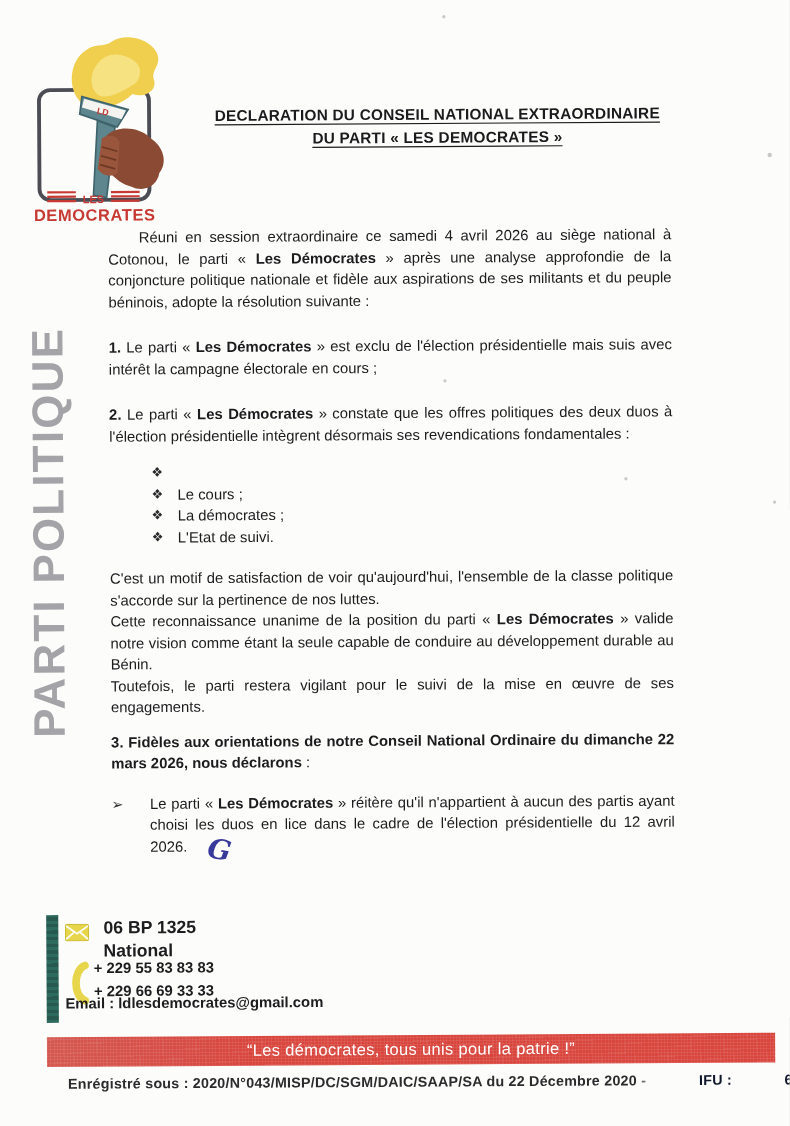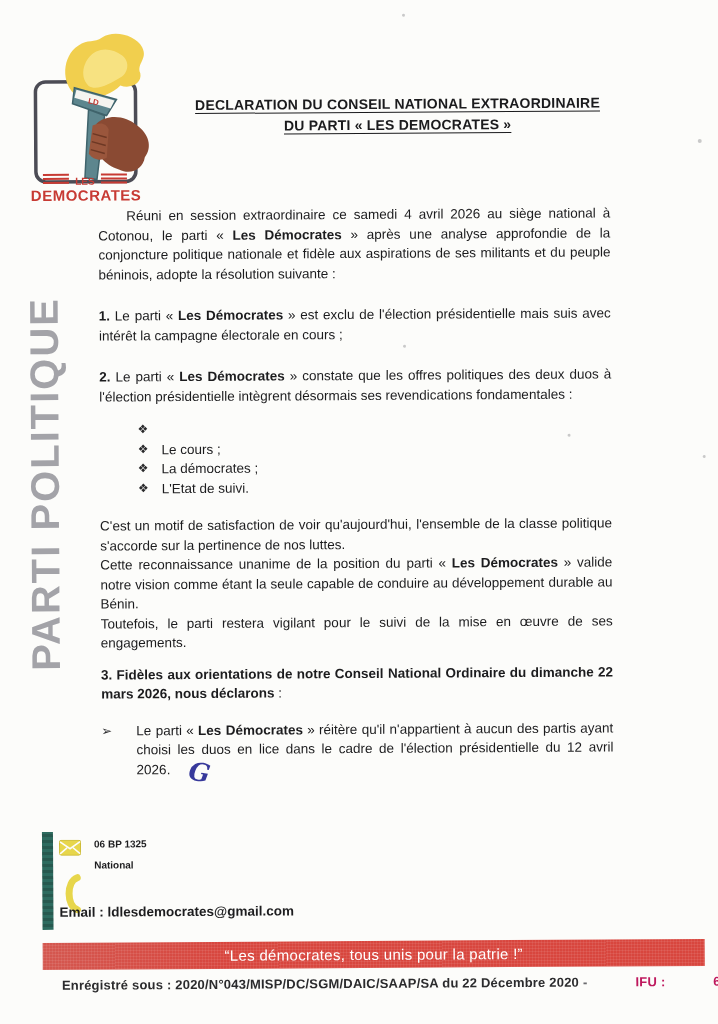--- a/index.html
+++ b/index.html
@@ -53,37 +53,37 @@
     transform:rotate(10deg);vertical-align:-7px;
   }
 
   
   .green-bar{
     position:absolute;left:40px;top:830px;width:11px;height:98px;
     background:repeating-linear-gradient(0deg,#2d6b5f 0 3px,#27594f 3px 6px);
   }
   .env-icon{position:absolute;left:57px;top:838px;}
   .phone-icon{position:absolute;left:61px;top:872px;}
-  .addr{position:absolute;left:92px;top:832px;font-weight:bold;font-size:10px;line-height:21px;}
+  .addr{position:absolute;left:92px;top:832px;font-weight:bold;font-size:16px;line-height:21px;}
   .phones{position:absolute;left:83px;top:868px;font-weight:bold;font-size:13.5px;line-height:21px;}
   .email{position:absolute;left:57px;top:903px;font-weight:bold;font-size:13.5px;}
 
   .banner{
     position:absolute;left:40px;top:941px;width:662px;height:27px;
     color:#fff;font-size:15px;line-height:27px;text-align:center;letter-spacing:.3px;
     background:
       repeating-linear-gradient(0deg, rgba(255,255,255,0.08) 0 1px, transparent 1px 3px),
       repeating-linear-gradient(90deg, rgba(255,255,255,0.07) 0 1px, transparent 1px 3px),
       linear-gradient(90deg,#d45850,#d8463e 28%,#d8463e);
   }
   .registration{
     position:absolute;left:59px;top:976px;width:650px;
     font-weight:bold;font-size:13px;letter-spacing:.2px;color:#2b2b2d;white-space:nowrap;
   }
-  .registration .faint{color:#be185d;padding-left:44px;}
+  .registration .faint{color:#0f172a;padding-left:44px;}
   .registration .sep{color:#6b6b6f;padding:0 4px;}
 
   .speck{position:absolute;border-radius:50%;background:#c9c9c9;}
 </style>
 </head>
 <body>
 
 <div class="page">
   <div class="tilt">
 
@@ -175,20 +175,24 @@
       <path d="M1,2 L11,9 L21,2 M1,14 L8,8 M21,14 L14,8" stroke="#fcfcfa" stroke-width="1.6" fill="none"></path>
     </svg>
     <svg class="phone-icon" width="18" height="40" viewBox="0 0 18 40">
       <path d="M14,4 C3,8 3,32 14,36" stroke="#e7d64b" stroke-width="7" fill="none" stroke-linecap="round"></path>
     </svg>
 
     <div class="addr">
       <div>06 BP 1325</div>
       <div>National</div>
     </div>
+    <div class="phones">
+      <div>+ 229 55 83 83 83</div>
+      <div>+ 229 66 69 33 33</div>
+    </div>
     <div class="email">Email : ldlesdemocrates@gmail.com</div>
 
     <div class="banner">“Les démocrates, tous unis pour la patrie !”</div>
 
     <div class="registration"><span>Enrégistré sous : 2020/N°043/MISP/DC/SGM/DAIC/SAAP/SA du 22 Décembre 2020</span><span class="sep">-</span><span class="faint">IFU :</span>&nbsp;<span class="faint">6202233184437</span></div>
 
     <div class="speck" style="left:405px;top:14px;width:3px;height:3px;"></div>
     <div class="speck" style="left:700px;top:141px;width:4px;height:4px;"></div>
     <div class="speck" style="left:404px;top:345px;width:3px;height:3px;"></div>
     <div class="speck" style="left:568px;top:435px;width:3px;height:3px;"></div>

